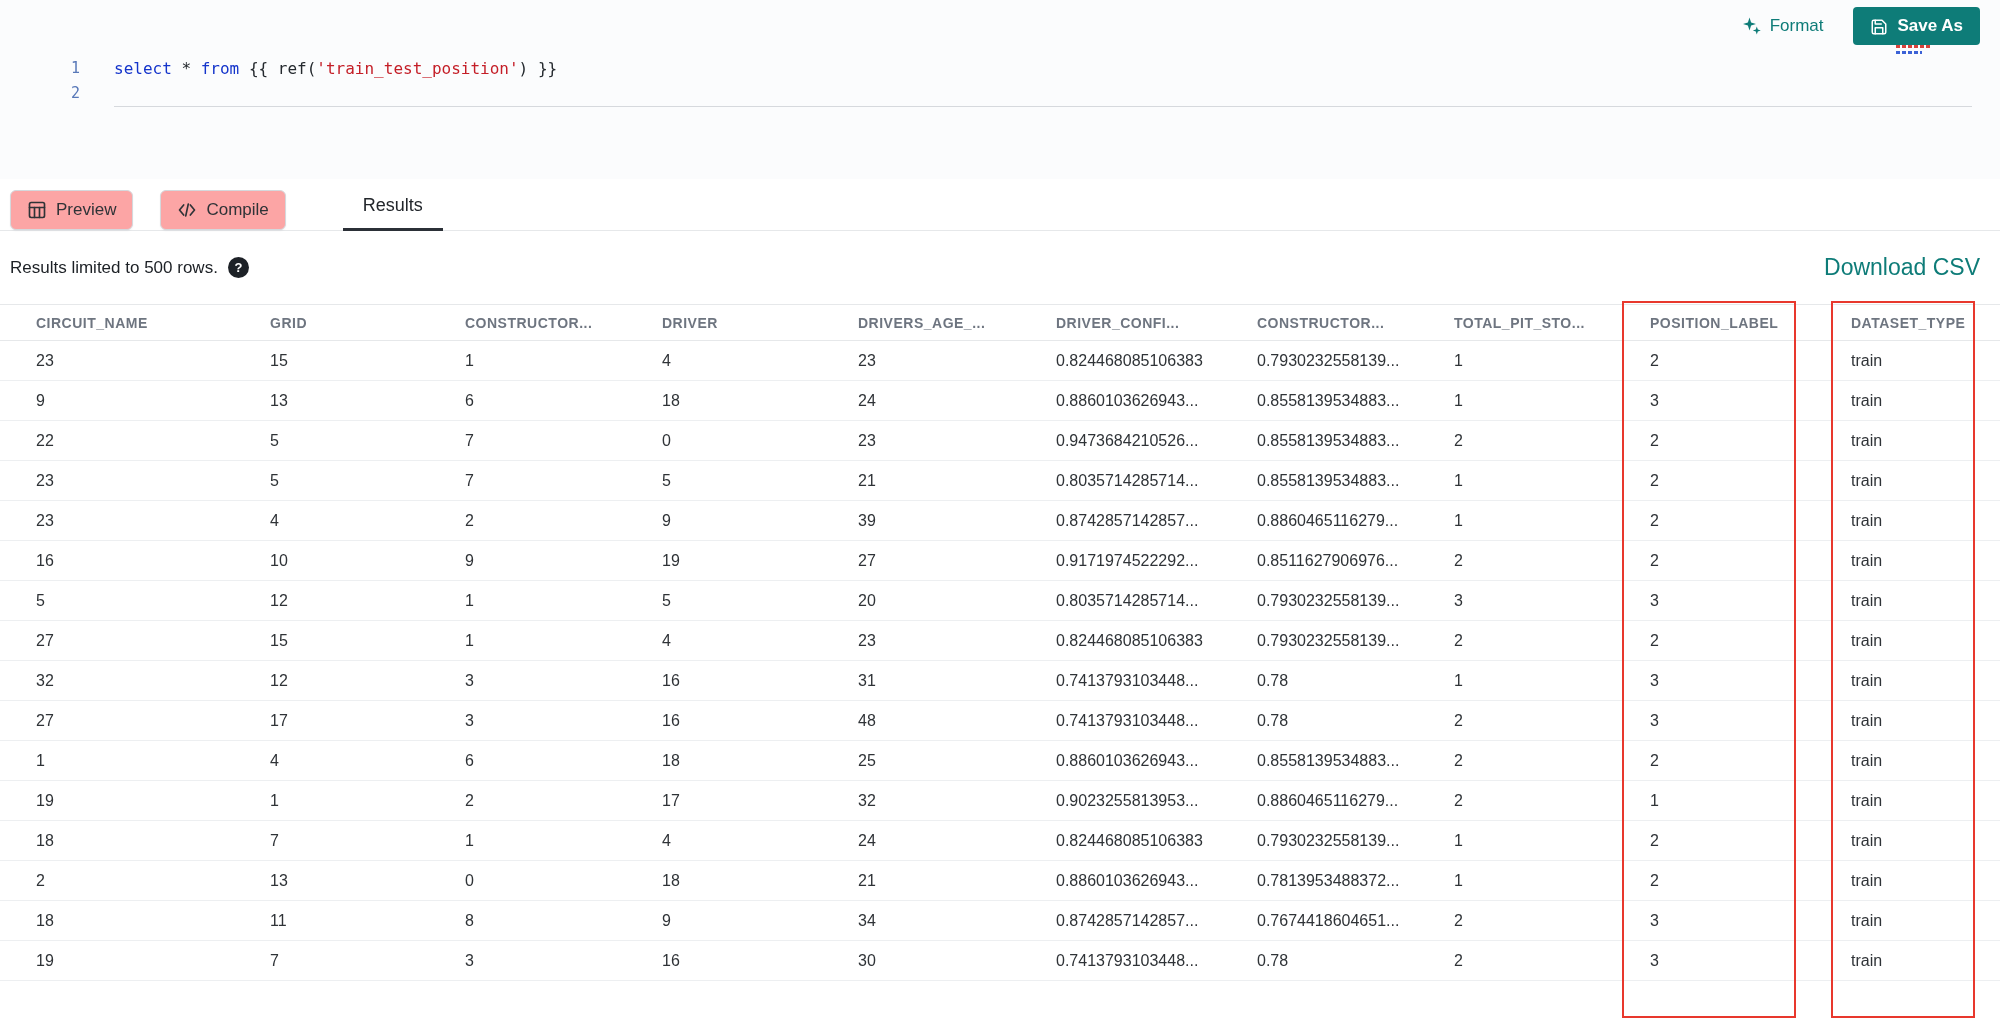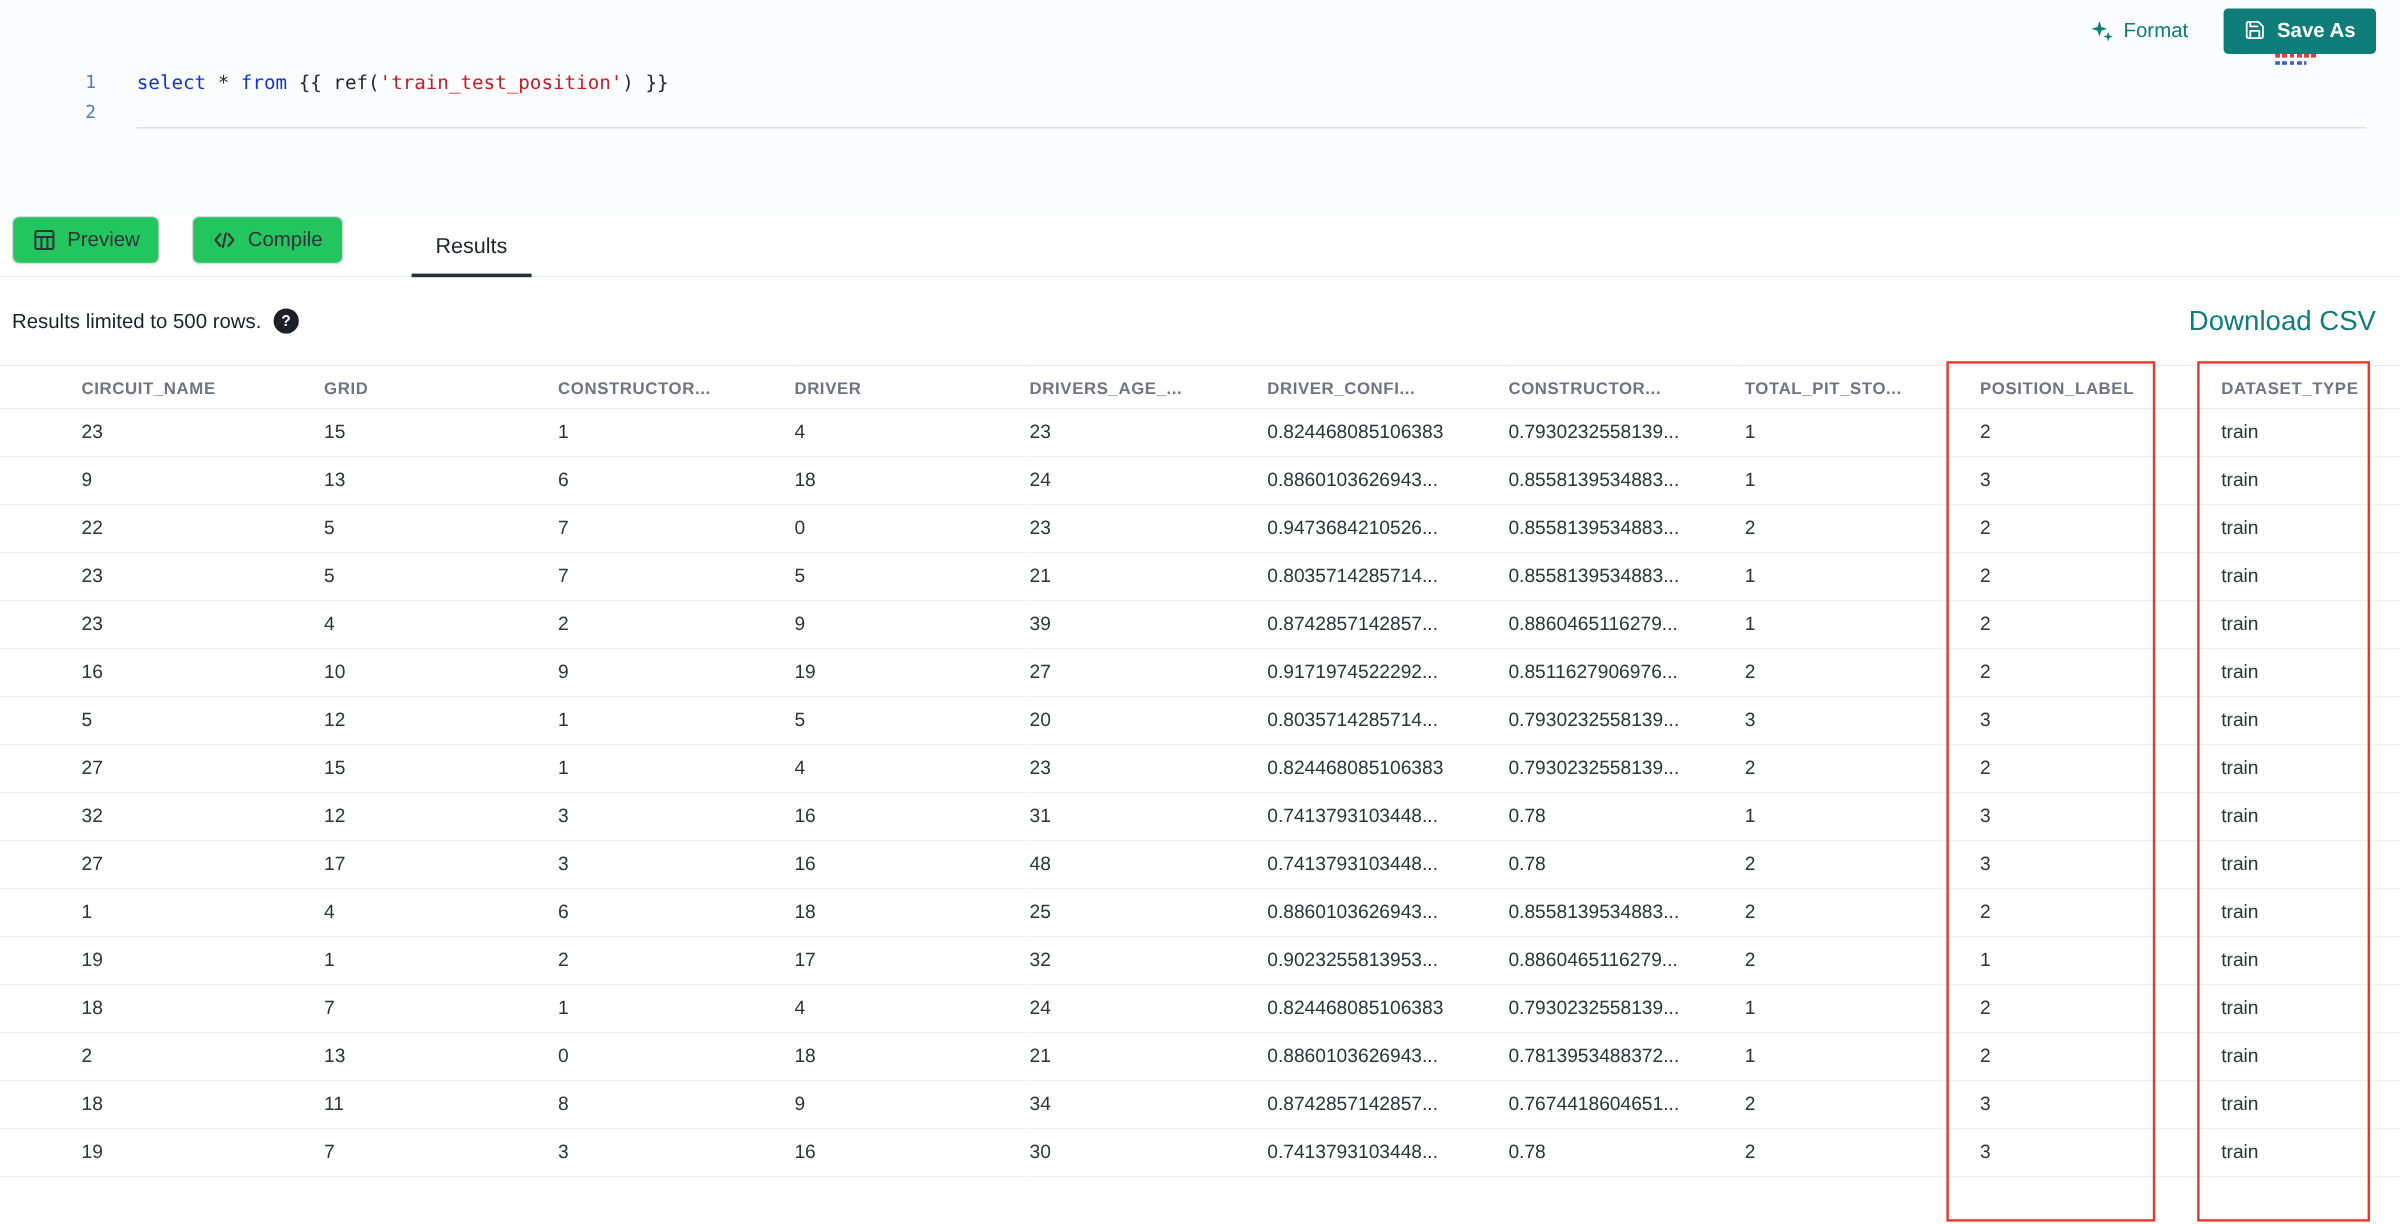--- a/index.html
+++ b/index.html
@@ -21,21 +21,21 @@
     display: flex; align-items: center; justify-content: flex-end;
     gap: 30px; padding: 0 20px;
   }
   .format-btn {
     display: flex; align-items: center; gap: 8px;
     background: none; border: none; cursor: pointer;
     color: #0E7C78; font-size: 17px; font-weight: 500;
     font-family: inherit; padding: 0;
   }
   .saveas-btn {
-    display: flex; align-items: flex-start; gap: 9px;
+    display: flex; align-items: flex-end; gap: 9px;
     background: #0E7C78; border: none; cursor: pointer;
     color: #ffffff; font-size: 17px; font-weight: 600;
     font-family: inherit; padding: 9px 17px; border-radius: 4px;
   }
 
   .editor { font-family: "DejaVu Sans Mono", monospace; font-size: 16px; padding-top: 4px; }
   .editor-line { display: flex; height: 25px; line-height: 25px; }
   .gutter { width: 43px; text-align: right; color: #5878b8; font-size: 15px; flex: none; }
   .code { flex: 1; white-space: pre; padding-left: 34px; }
   .tok-keyword  { color: #1434cb; }
@@ -51,22 +51,22 @@
               background: repeating-linear-gradient(90deg, #3c62d6 0 4px, transparent 4px 6px); }
 
   
   .action-row {
     height: 52px; border-bottom: 1px solid #e6e8ea;
     display: flex; align-items: flex-start; padding-left: 10px;
     background: #ffffff;
   }
   .action-btn {
     display: flex; align-items: center; gap: 9px;
-    background: #22c55e; border: 1px solid #d5d8dc; border-radius: 6px;
-    height: 40px; padding: 0 16px; margin-top: 1px;
+    background: #fca5a5; border: 1px solid #d5d8dc; border-radius: 6px;
+    height: 40px; padding: 0 16px; margin-top: 11px;
     font-size: 17px; color: #2f3337; font-family: inherit; font-weight: 500;
     cursor: pointer; box-shadow: 0 1px 2px rgba(16,24,40,.05);
   }
   .action-btn + .action-btn { margin-left: 27px; }
   .tabs { display: flex; margin-left: 57px; height: 52px; }
   .tab {
     position: relative; display: flex; align-items: center;
     padding: 0 20px; font-size: 18px; color: #22262b; cursor: pointer;
   }
   .tab.active { font-weight: 500; }
@@ -96,21 +96,21 @@
     font-size: 14px; font-weight: 700; letter-spacing: .5px;
     color: #6e7580;
     border-top: 1px solid #e6e8ea; border-bottom: 1px solid #e6e8ea;
     white-space: nowrap; overflow: hidden;
   }
   td {
     height: 40px; font-size: 16px; color: #2f3337;
     border-bottom: 1px solid #edeff1;
     white-space: nowrap; overflow: hidden;
   }
-  th:first-child, td:first-child { padding-left: 68px; }
+  th:first-child, td:first-child { padding-left: 36px; }
 
   
   .red-box { position: absolute; border: 2px solid #E8382D; pointer-events: none; }
   .red-box-1 { left: 1622px; top: 301px; width: 174px; height: 717px; }
   .red-box-2 { left: 1831px; top: 301px; width: 144px; height: 717px; }
 </style>
 </head>
 <body>
 
 <div class="page">

